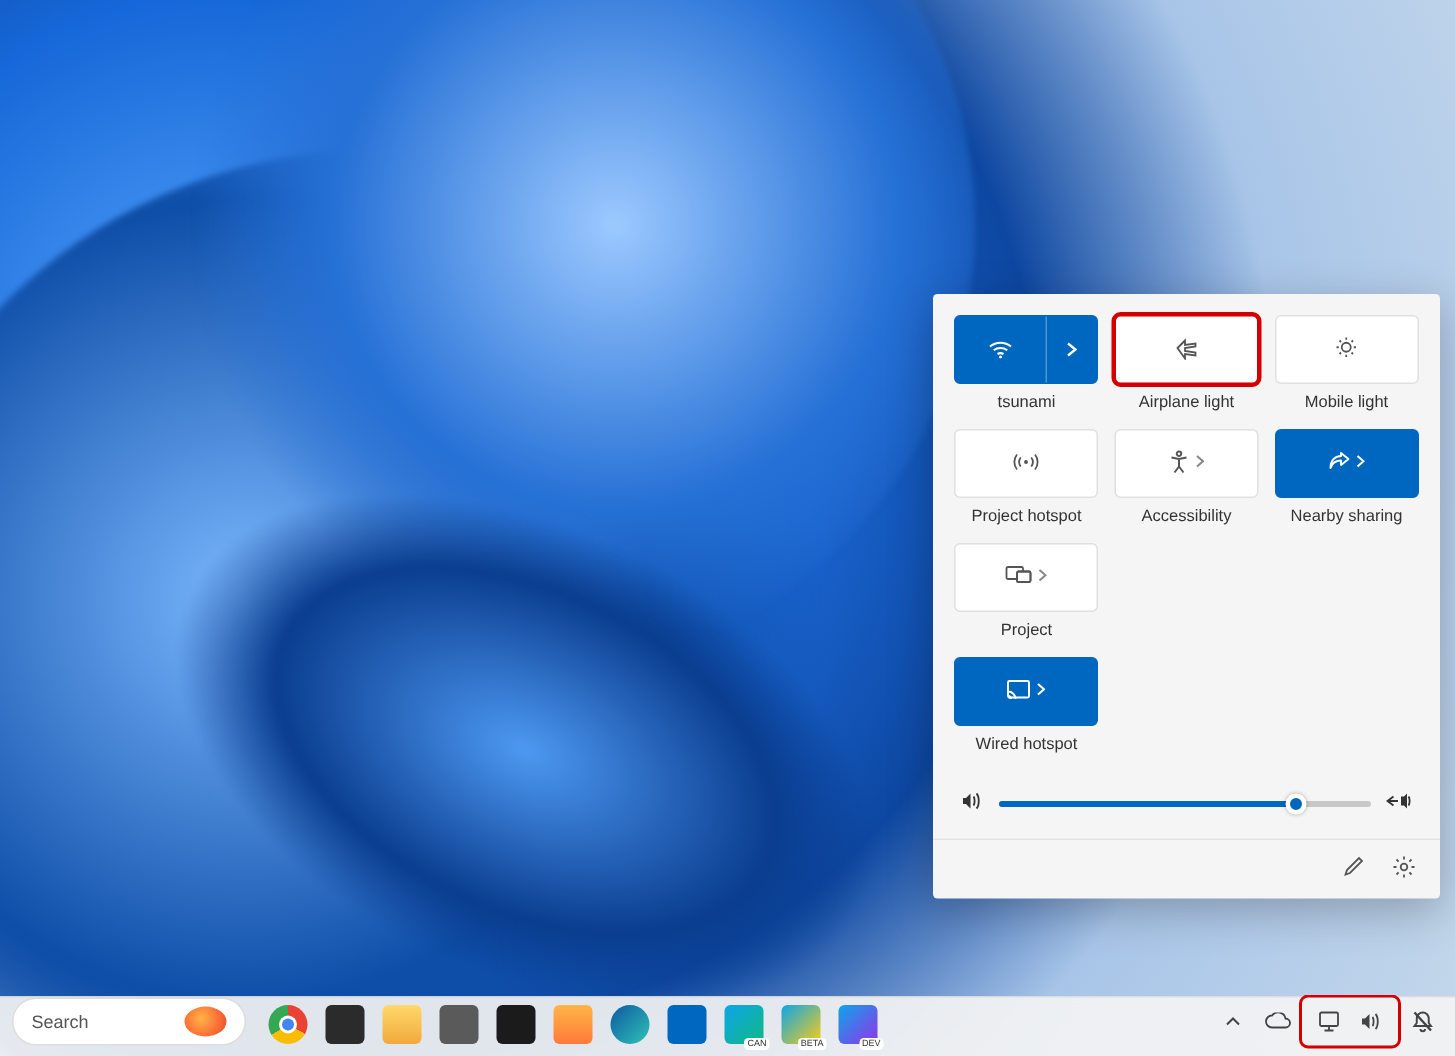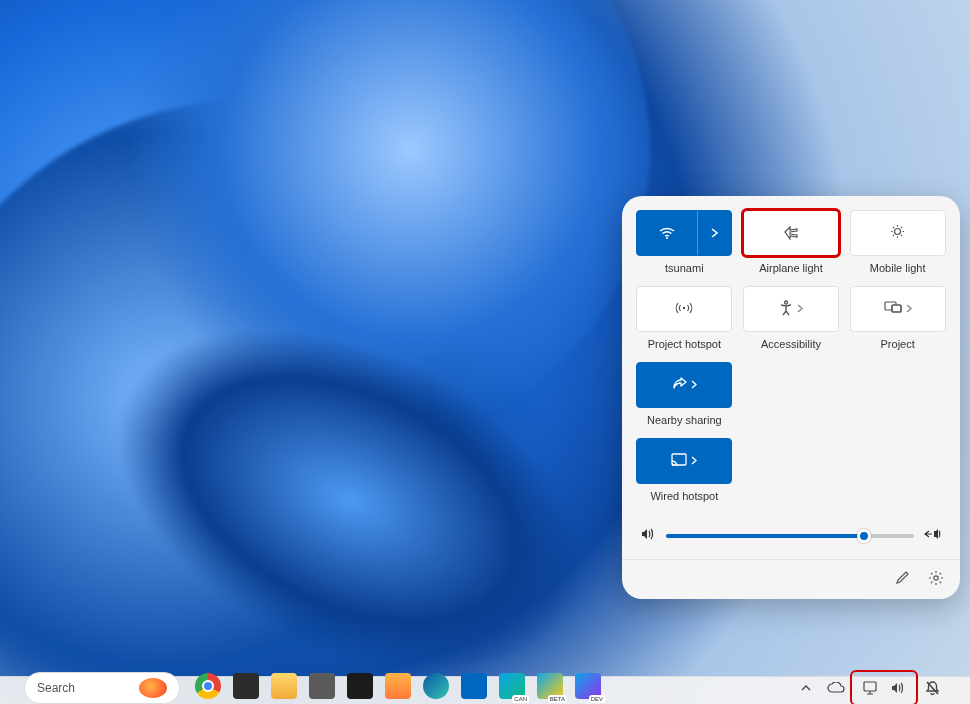--- a/index.html
+++ b/index.html
@@ -20,21 +20,21 @@
   .s4 { width:500px; height:300px; left:100px; top:350px;
         background: radial-gradient(ellipse at 50% 50%, #4d99f2 0%, #0a3d8f 50%, transparent 70%); transform:rotate(25deg);}
 
   
   .panel {
     position: absolute;
     right: 10px;
     top: 196px;
     width: 338px;
     background: #f5f5f5;
-    border-radius: 20px;
+    border-radius: 3px;
     box-shadow: 0 8px 30px rgba(0,0,0,.25);
     padding: 14px 14px 10px 14px;
   }
   .grid {
     display: grid;
     grid-template-columns: repeat(3, 1fr);
     gap: 10px 10px;
   }
   .tile { display:flex; flex-direction:column; align-items:center; }
   .tile-btn {
@@ -79,25 +79,25 @@
     border-top:1px solid #e3e3e3;
     margin: 14px -14px -10px -14px;
     padding: 10px 16px;
     display:flex; justify-content:flex-end; gap:18px;
     color:#555; font-size:14px;
   }
   .panel-footer span { cursor:pointer; }
 
   
   .taskbar {
-    position:absolute; left:0; right:0; bottom:0; height:28px;
+    position:absolute; left:0; right:0; bottom:0; height:40px;
     background: rgba(243,243,243,.92);
     backdrop-filter: blur(10px);
-    display:flex; align-items:flex-end;
-    padding: 0 24px;
+    display:flex; align-items:flex-start;
+    padding: 0 8px;
     border-top:1px solid rgba(0,0,0,.08);
   }
   .search {
     height:32px; width:156px; background:#fff; border:1px solid #ddd; border-radius:16px;
     display:flex; align-items:center; padding:0 12px; gap:8px; margin-right:6px;
     font-size:12px; color:#555;
   }
   .search .noodle {
     width:28px; height:20px; border-radius:50%;
     background: radial-gradient(circle at 40% 40%, #ffb347, #ff6b35 60%, #c94f2a);
@@ -189,42 +189,42 @@
               <circle cx="7" cy="2.5" r="1.5"></circle>
               <path d="M2 5l5 1 5-1M7 6v5M7 11l-3 4M7 11l3 4"></path>
             </svg></span>
           <span class="mini-chev"><svg width="6" height="9" viewBox="0 0 6 9">
               <path d="M1 1l4 3.5L1 8" fill="none" stroke="#888" stroke-width="1.4"></path>
             </svg></span>
         </div>
         <div class="tile-label">Accessibility</div>
       </div>
       <div class="tile">
+        <div class="tile-btn active">
+          <span><svg width="15" height="14" viewBox="0 0 15 14" fill="none" stroke="#fff" stroke-width="1.3">
+              <path d="M9 1l5 4-5 4V6c-4 0-6 2-7 5 0-5 3-8 7-8V1z" stroke-linejoin="round"></path>
+            </svg></span>
+          <span class="mini-chev"><svg width="6" height="9" viewBox="0 0 6 9">
+              <path d="M1 1l4 3.5L1 8" fill="none" stroke="#fff" stroke-width="1.4"></path>
+            </svg></span>
+        </div>
+        <div class="tile-label">Nearby sharing</div>
+      </div>
+      <div class="tile">
         <div class="tile-btn">
           <span><svg width="18" height="13" viewBox="0 0 18 13" fill="none" stroke="#555" stroke-width="1.2">
               <rect x="1" y="1" width="11" height="8" rx="1"></rect>
               <rect x="8" y="4" width="9" height="7" rx="1" fill="#fff"></rect>
               <rect x="8" y="4" width="9" height="7" rx="1"></rect>
             </svg></span>
           <span class="mini-chev"><svg width="6" height="9" viewBox="0 0 6 9">
               <path d="M1 1l4 3.5L1 8" fill="none" stroke="#888" stroke-width="1.4"></path>
             </svg></span>
         </div>
         <div class="tile-label">Project</div>
-      </div>
-      <div class="tile">
-        <div class="tile-btn active">
-          <span><svg width="15" height="14" viewBox="0 0 15 14" fill="none" stroke="#fff" stroke-width="1.3">
-              <path d="M9 1l5 4-5 4V6c-4 0-6 2-7 5 0-5 3-8 7-8V1z" stroke-linejoin="round"></path>
-            </svg></span>
-          <span class="mini-chev"><svg width="6" height="9" viewBox="0 0 6 9">
-              <path d="M1 1l4 3.5L1 8" fill="none" stroke="#fff" stroke-width="1.4"></path>
-            </svg></span>
-        </div>
-        <div class="tile-label">Nearby sharing</div>
       </div>
       <div class="tile row4">
         <div class="tile-btn active">
           <span><svg width="16" height="13" viewBox="0 0 16 13" fill="none" stroke="#fff" stroke-width="1.3">
               <rect x="1" y="1" width="14" height="11" rx="1"></rect>
               <path d="M1 8a5 5 0 015 5M1 11a2 2 0 012 2"></path>
               <circle cx="2" cy="12" r=".8" fill="#fff" stroke="none"></circle>
             </svg></span>
           <span class="mini-chev"><svg width="6" height="9" viewBox="0 0 6 9">
               <path d="M1 1l4 3.5L1 8" fill="none" stroke="#fff" stroke-width="1.4"></path>

